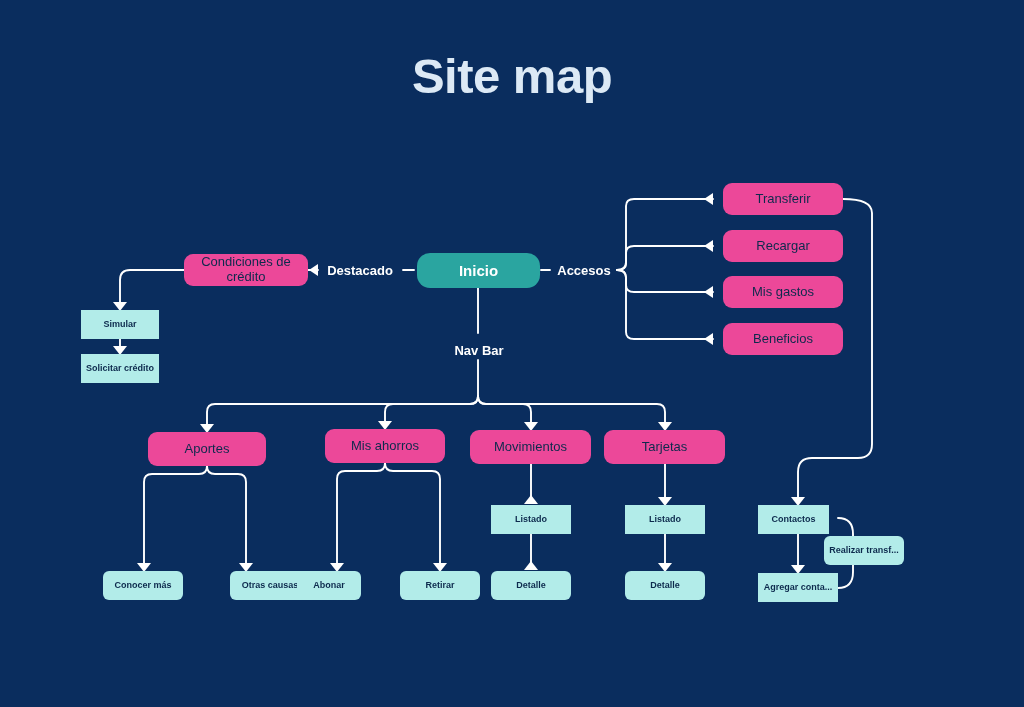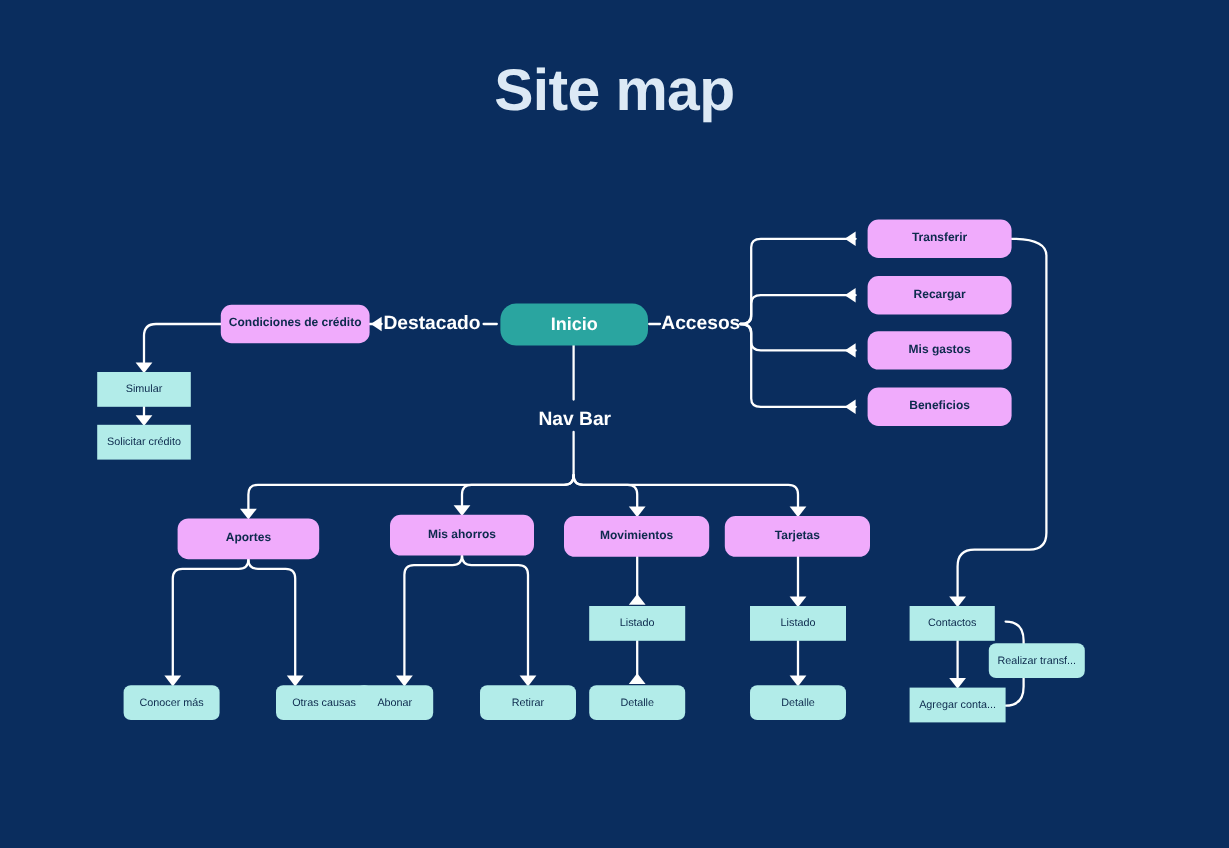--- a/index.html
+++ b/index.html
@@ -19,38 +19,38 @@
     letter-spacing:-0.5px;
   }
   .node{
     position:absolute;
     display:flex;align-items:center;justify-content:center;
     text-align:center;
     box-sizing:border-box;
     line-height:1.15;
   }
   .node-white{
-    background:#f0abfc;color:#0d2a4d;
+    background:#ec4899;color:#0d2a4d;
     border-radius:9px;
-    font-size:10px;font-weight:bold;
+    font-size:13px;font-weight:normal;
   }
   .node-teal{
     background:#2aa5a0;color:#ffffff;
     border-radius:5px;
     font-size:15px;font-weight:bold;
   }
   .node-cyan{
     background:#b2ece9;color:#0d2a4d;
-    font-size:9px;font-weight:normal;
+    font-size:9px;font-weight:bold;
   }
   .node-cyan.rounded{border-radius:6px;}
   .label-text{
     position:absolute;
     color:#ffffff;
-    font-size:16px;font-weight:bold;
+    font-size:13px;font-weight:bold;
     display:flex;align-items:center;justify-content:center;
     white-space:nowrap;
   }
 </style>
 </head>
 <body>
 
 <div class="page-title">Site map</div>
 
 <svg id="canvas" viewBox="0 0 1024 707" xmlns="http://www.w3.org/2000/svg">

